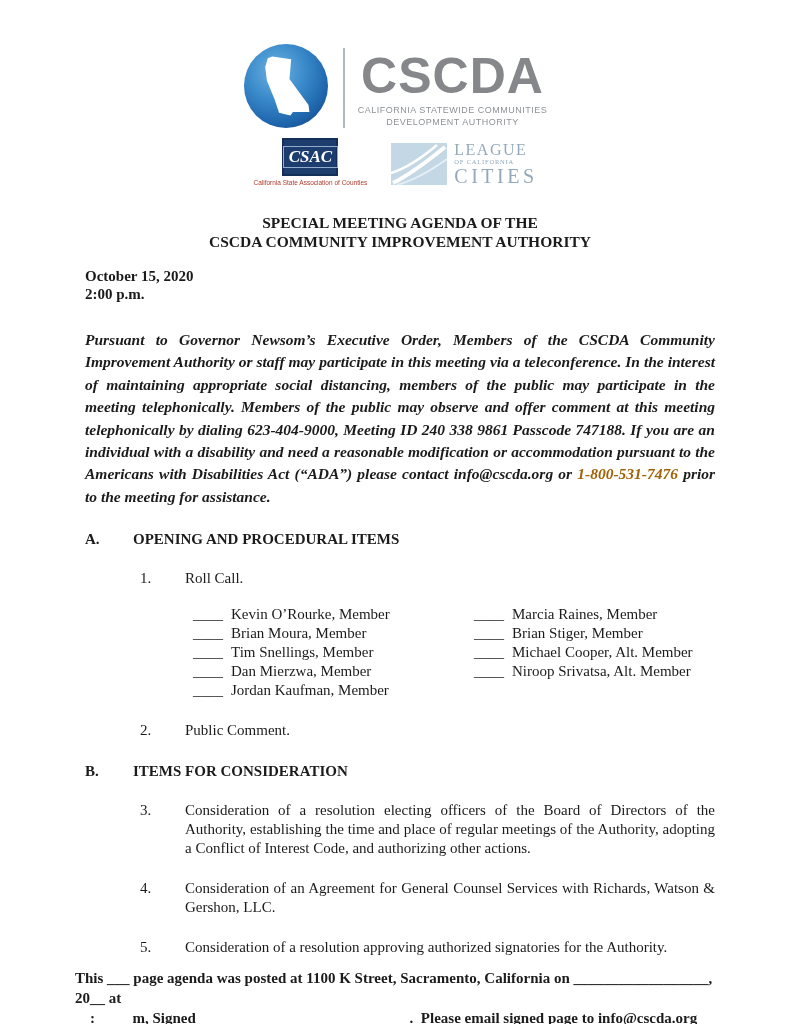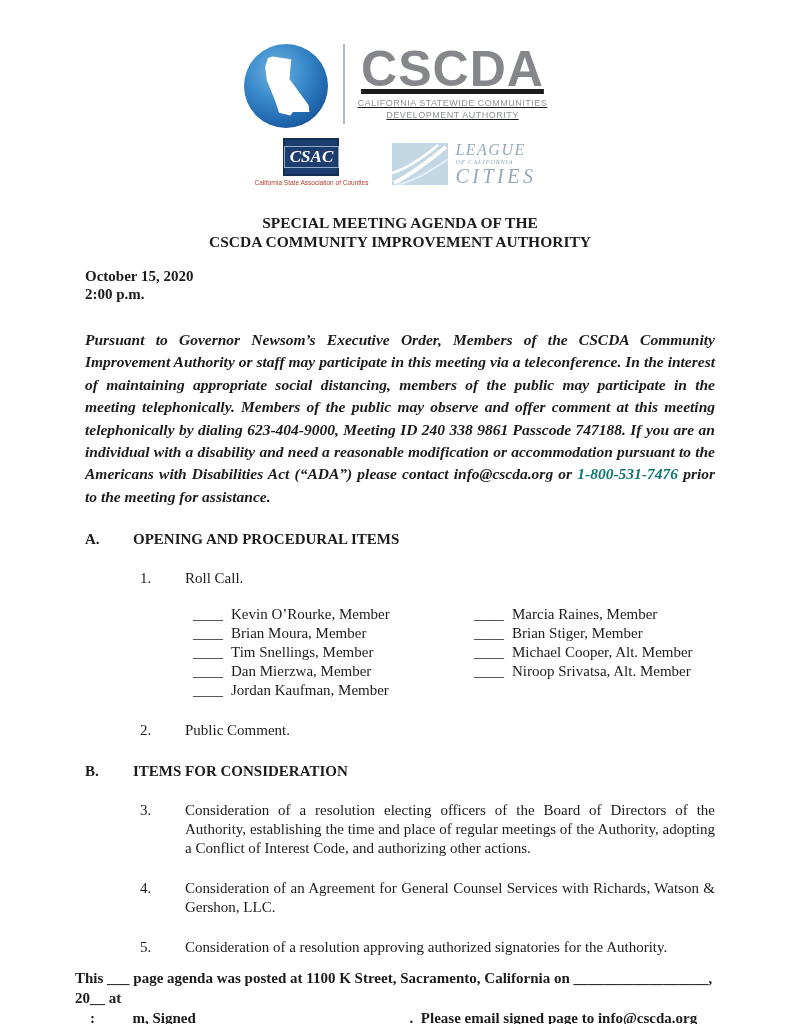--- a/index.html
+++ b/index.html
@@ -3,21 +3,21 @@
 <meta charset="utf-8">
 <style>
   html,body { margin:0; padding:0; background:#e8e8e8; }
   .page {
     width:791px; height:1024px; margin:0 auto; background:#ffffff;
     font-family:"Liberation Serif", serif; color:#1b1b1b;
     position:relative; overflow:hidden;
   }
   
   .header { padding-top:44px; display:flex; flex-direction:column; align-items:center; }
-  .cscda-logo { display:flex; align-items:flex-start;text-decoration:underline; }
+  .cscda-logo { display:flex; align-items:flex-end; }
   .sphere {
     width:84px; height:84px; border-radius:50%;
     background:radial-gradient(circle at 38% 32%, #6db2e2 0%, #3a8aca 38%, #1f66ad 68%, #123a72 100%);
     display:flex; align-items:center; justify-content:center;
   }
   .sphere svg { width:52px; height:66px; }
   .logo-divider { width:2px; height:80px; background:#b2bac1; margin:0 13px 0 15px; }
   .wordmark-block { display:flex; flex-direction:column; align-items:center; }
   .wordmark {
     font-family:"Liberation Sans", sans-serif; font-weight:bold;
@@ -33,35 +33,35 @@
     width:56px; height:38px; background:#1c3d6e; border:2px solid #132e57;
     display:flex; align-items:center; justify-content:center; box-sizing:border-box;
   }
   .csac-inner {
     border:1px solid #93abcd; padding:1px 5px; color:#ffffff;
     font-style:italic; font-weight:bold; font-size:17px; line-height:1.1;
     font-family:"Liberation Serif", serif;
   }
   .csac-caption { font-size:6.5px; color:#b03b2e; margin-top:3px; white-space:nowrap;
     font-family:"Liberation Sans", sans-serif; }
-  .league-group { display:flex; align-items:center;font-style:italic; }
+  .league-group { display:flex; align-items:center; }
   .league-swoosh { width:56px; height:42px; }
   .league-text { margin-left:7px; color:#93a9bb; line-height:1.0; }
   .league-l1 { font-size:16px; letter-spacing:1.5px; }
   .league-l2 { font-size:6.5px; letter-spacing:0.8px; margin:1px 0; }
   .league-l3 { font-size:20px; letter-spacing:3.5px; }
   
   .content { margin:0 76px 0 85px; width:630px; }
   .title-block { margin-top:27px; text-align:center; font-weight:bold; font-size:15.5px; line-height:19px; }
   .date-block  { margin-top:16px; text-align:left; font-weight:bold; font-size:15px; line-height:18px; }
   .notice {
     margin-top:26px; font-weight:bold; font-style:italic; font-size:15.5px;
     line-height:22.4px; text-align:justify;
   }
-  .phone-link { color:#0f766e; }
+  .phone-link { color:#a16207; }
   .section-heading { display:flex; font-weight:bold; font-size:15px; margin-top:23px; }
   .section-letter { width:48px; flex:0 0 48px; }
   .agenda-item { display:flex; font-size:15px; line-height:19px; margin-top:21px; margin-left:55px; }
   .item-num { width:45px; flex:0 0 45px; }
   .item-text { flex:1; }
   .item-text.justify { text-align:justify; }
   .roll-call { margin-left:100px; margin-top:17px; display:flex; font-size:15px; }
   .rc-col { display:flex; flex-direction:column; }
   .rc-col.left { width:281px; flex:0 0 281px; }
   .rc-row { display:flex; line-height:19px; }

